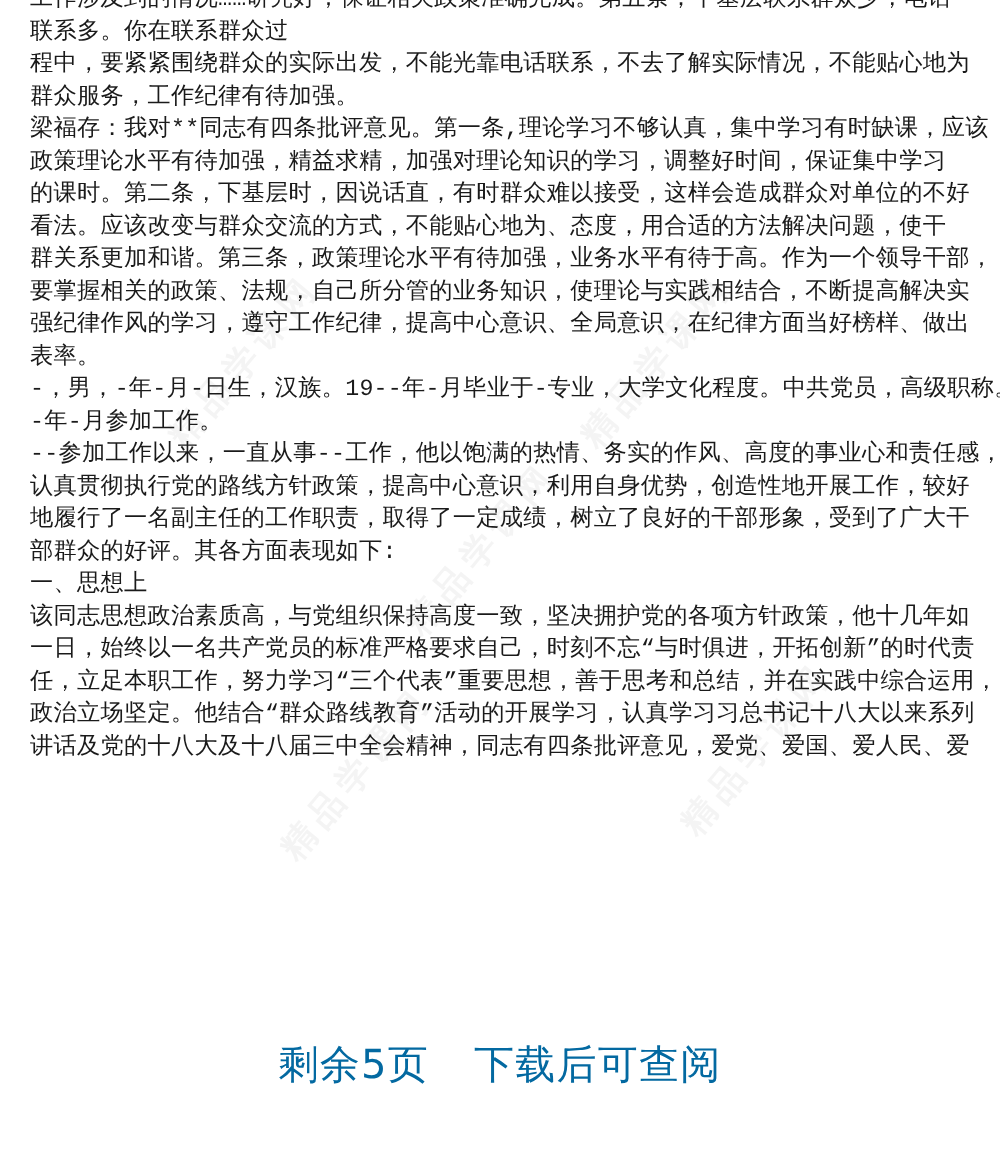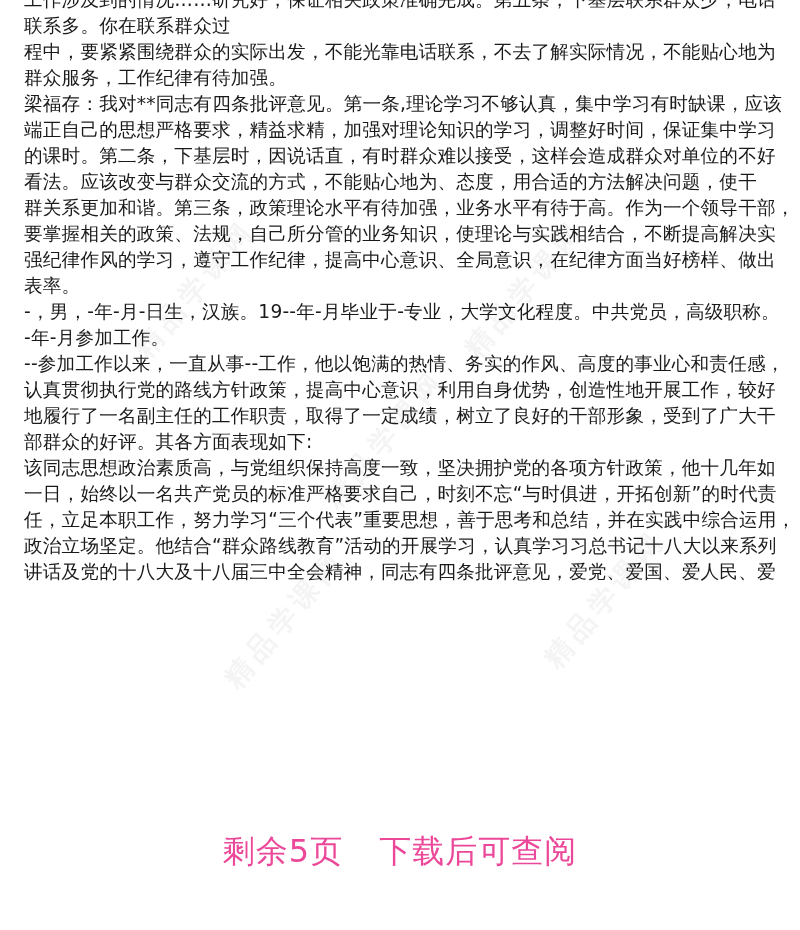--- a/index.html
+++ b/index.html
@@ -23,39 +23,40 @@
       font-size: 18.6px;
       line-height: 26px;
       letter-spacing: 0.2px;
     }
     .line {
       white-space: nowrap;
       height: 26px;
     }
     .para {
       margin: 0;
+      font-family: Liberation Mono, monospace;
     }
     .watermark {
       position: absolute;
       color: rgba(150, 150, 150, 0.10);
       font-size: 28px;
       font-weight: bold;
       transform: rotate(-50deg);
       white-space: nowrap;
       pointer-events: none;
       letter-spacing: 6px;
     }
     .footer-more {
       position: absolute;
       left: 0;
       right: 0;
       top: 830px;
       text-align: center;
       font-size: 32px;
-      color: #ec4899;
+      color: #0369a1;
       letter-spacing: 1px;
     }
     .footer-more span { display: inline-block; }
     .footer-gap { width: 36px; }
   </style>
 </head>
 <body>
 
 <div class="watermark" style="left:110px; top:270px;">精品学课网</div>
 <div class="watermark" style="left:440px; top:270px;">精品学课网</div>
@@ -73,21 +74,21 @@
     <div class="line">联系多。你在联系群众过</div>
   </div>
 
   <div class="para">
     <div class="line">程中，要紧紧围绕群众的实际出发，不能光靠电话联系，不去了解实际情况，不能贴心地为</div>
     <div class="line">群众服务，工作纪律有待加强。</div>
   </div>
 
   <div class="para">
     <div class="line">梁福存：我对**同志有四条批评意见。第一条,理论学习不够认真，集中学习有时缺课，应该</div>
-    <div class="line">端正自己的思想严格要求，精益求精，加强对理论知识的学习，调整好时间，保证集中学习</div>
+    <div class="line">政策理论水平有待加强，精益求精，加强对理论知识的学习，调整好时间，保证集中学习</div>
     <div class="line">的课时。第二条，下基层时，因说话直，有时群众难以接受，这样会造成群众对单位的不好</div>
     <div class="line">看法。应该改变与群众交流的方式，不能贴心地为、态度，用合适的方法解决问题，使干</div>
     <div class="line">群关系更加和谐。第三条，政策理论水平有待加强，业务水平有待于高。作为一个领导干部，</div>
     <div class="line">要掌握相关的政策、法规，自己所分管的业务知识，使理论与实践相结合，不断提高解决实</div>
     <div class="line">强纪律作风的学习，遵守工作纪律，提高中心意识、全局意识，在纪律方面当好榜样、做出</div>
     <div class="line">表率。</div>
   </div>
 
 
   <div class="para">
@@ -95,20 +96,23 @@
     <div class="line">-年-月参加工作。</div>
   </div>
 
   <div class="para">
     <div class="line">--参加工作以来，一直从事--工作，他以饱满的热情、务实的作风、高度的事业心和责任感，</div>
     <div class="line">认真贯彻执行党的路线方针政策，提高中心意识，利用自身优势，创造性地开展工作，较好</div>
     <div class="line">地履行了一名副主任的工作职责，取得了一定成绩，树立了良好的干部形象，受到了广大干</div>
     <div class="line">部群众的好评。其各方面表现如下:</div>
   </div>
 
+  <div class="para">
+    <div class="line">一、思想上</div>
+  </div>
 
   <div class="para">
     <div class="line">该同志思想政治素质高，与党组织保持高度一致，坚决拥护党的各项方针政策，他十几年如</div>
     <div class="line">一日，始终以一名共产党员的标准严格要求自己，时刻不忘“与时俱进，开拓创新”的时代责</div>
     <div class="line">任，立足本职工作，努力学习“三个代表”重要思想，善于思考和总结，并在实践中综合运用，</div>
     <div class="line">政治立场坚定。他结合“群众路线教育”活动的开展学习，认真学习习总书记十八大以来系列</div>
     <div class="line">讲话及党的十八大及十八届三中全会精神，同志有四条批评意见，爱党、爱国、爱人民、爱</div>
   </div>
 </div>
 

